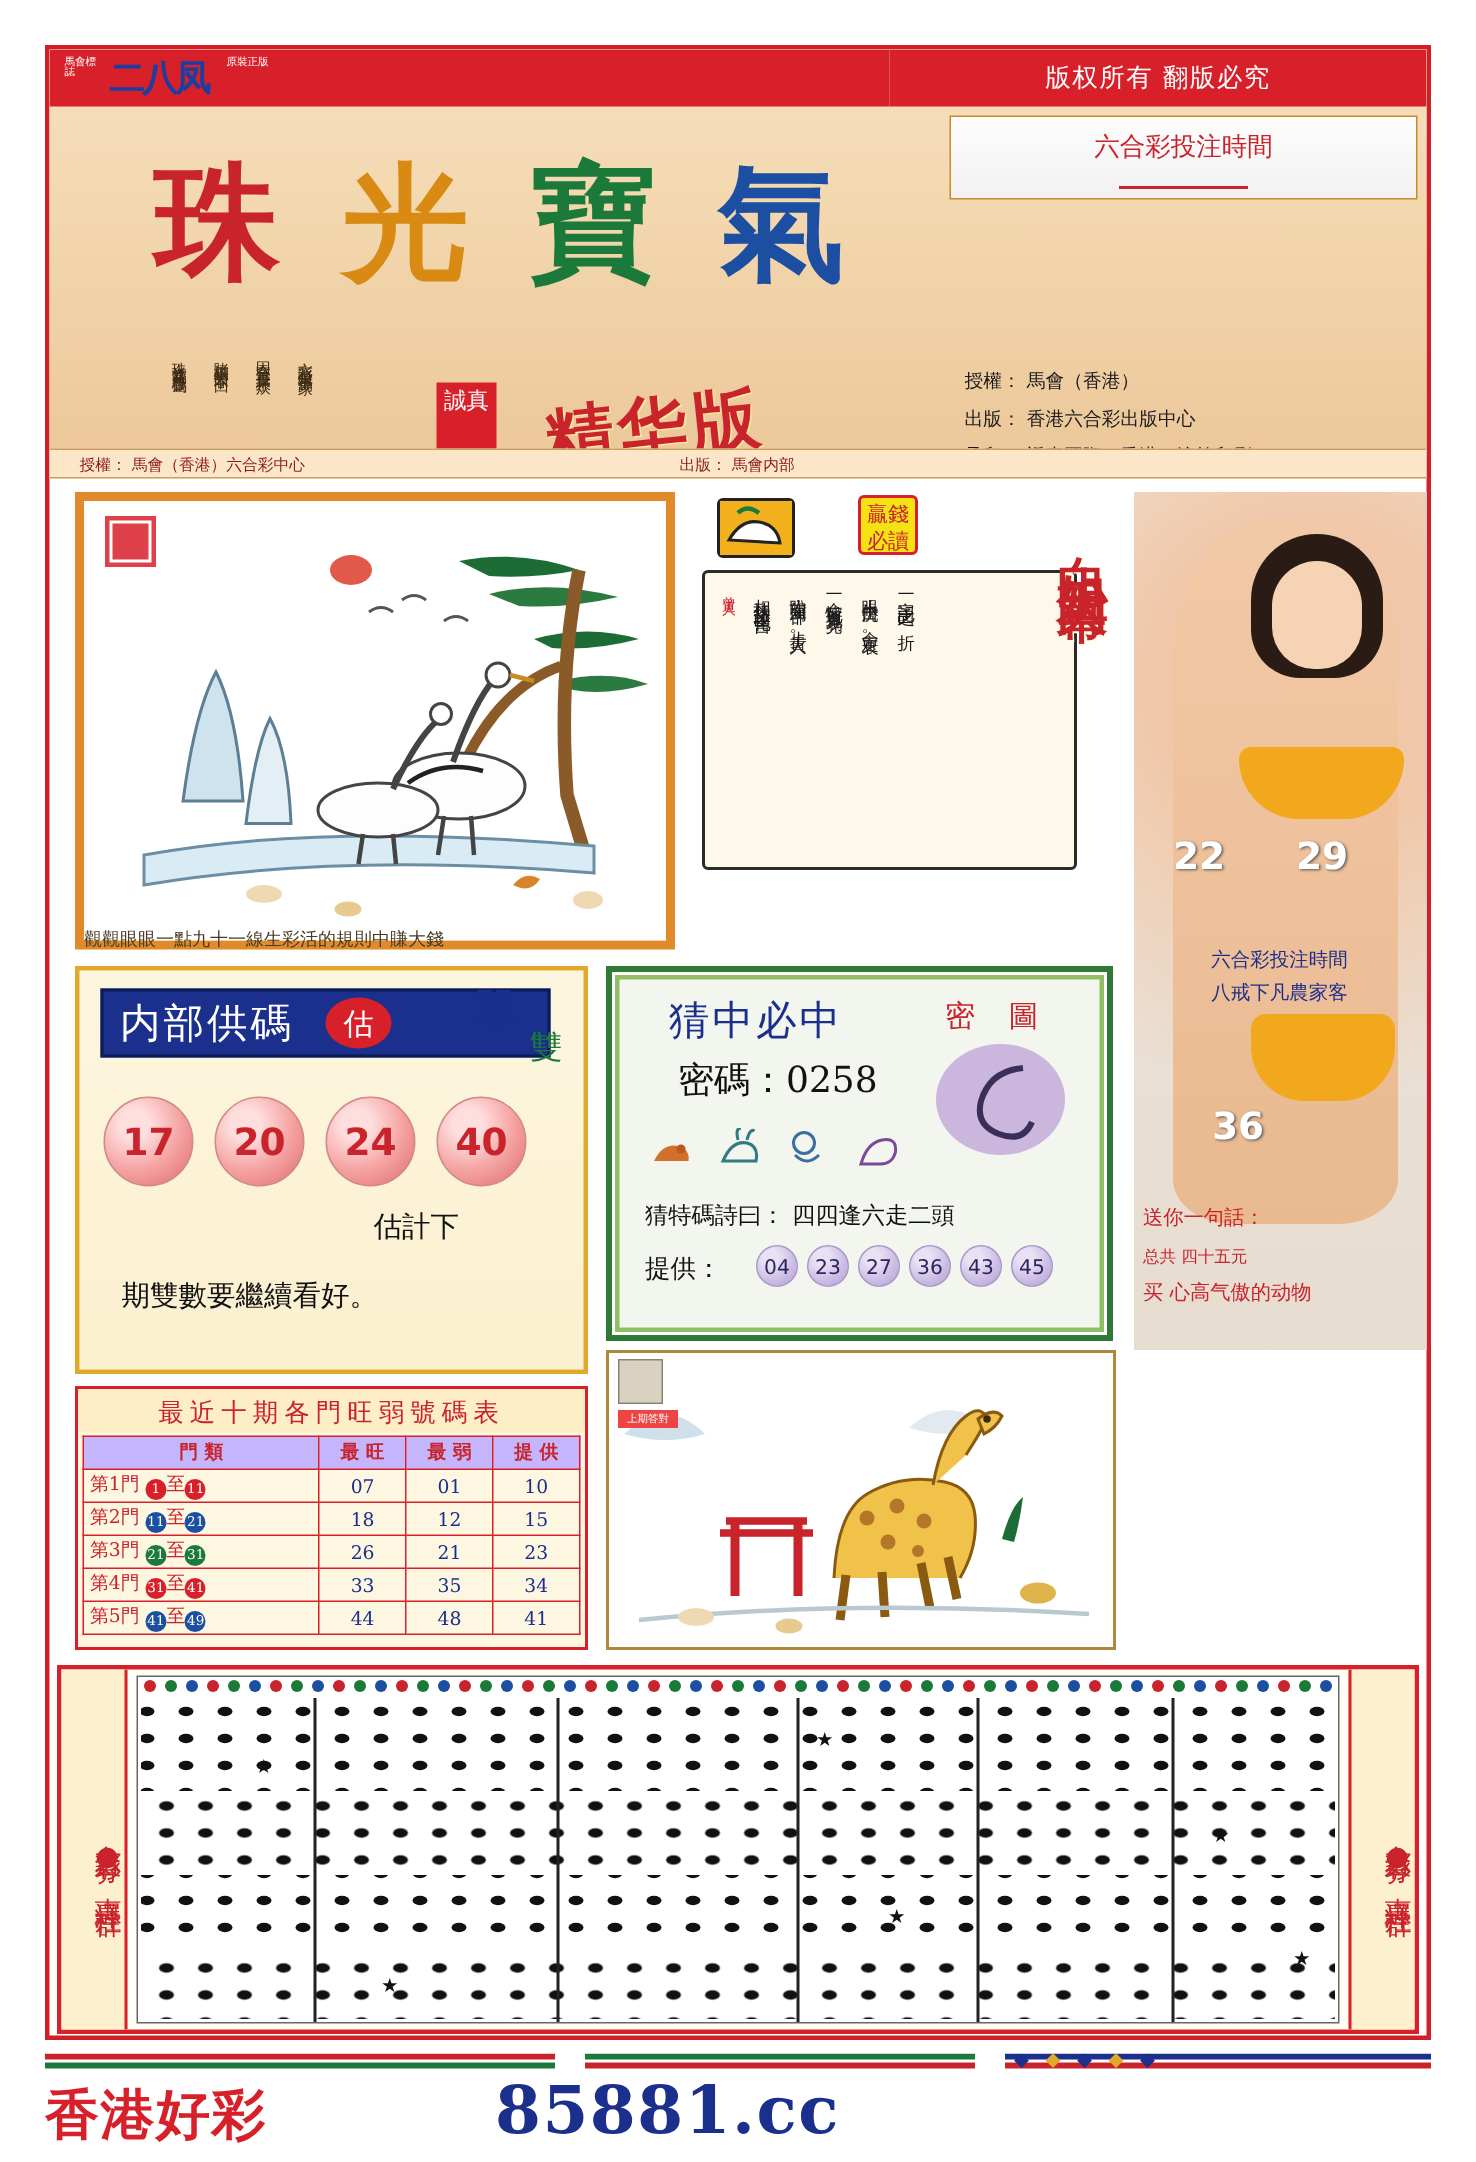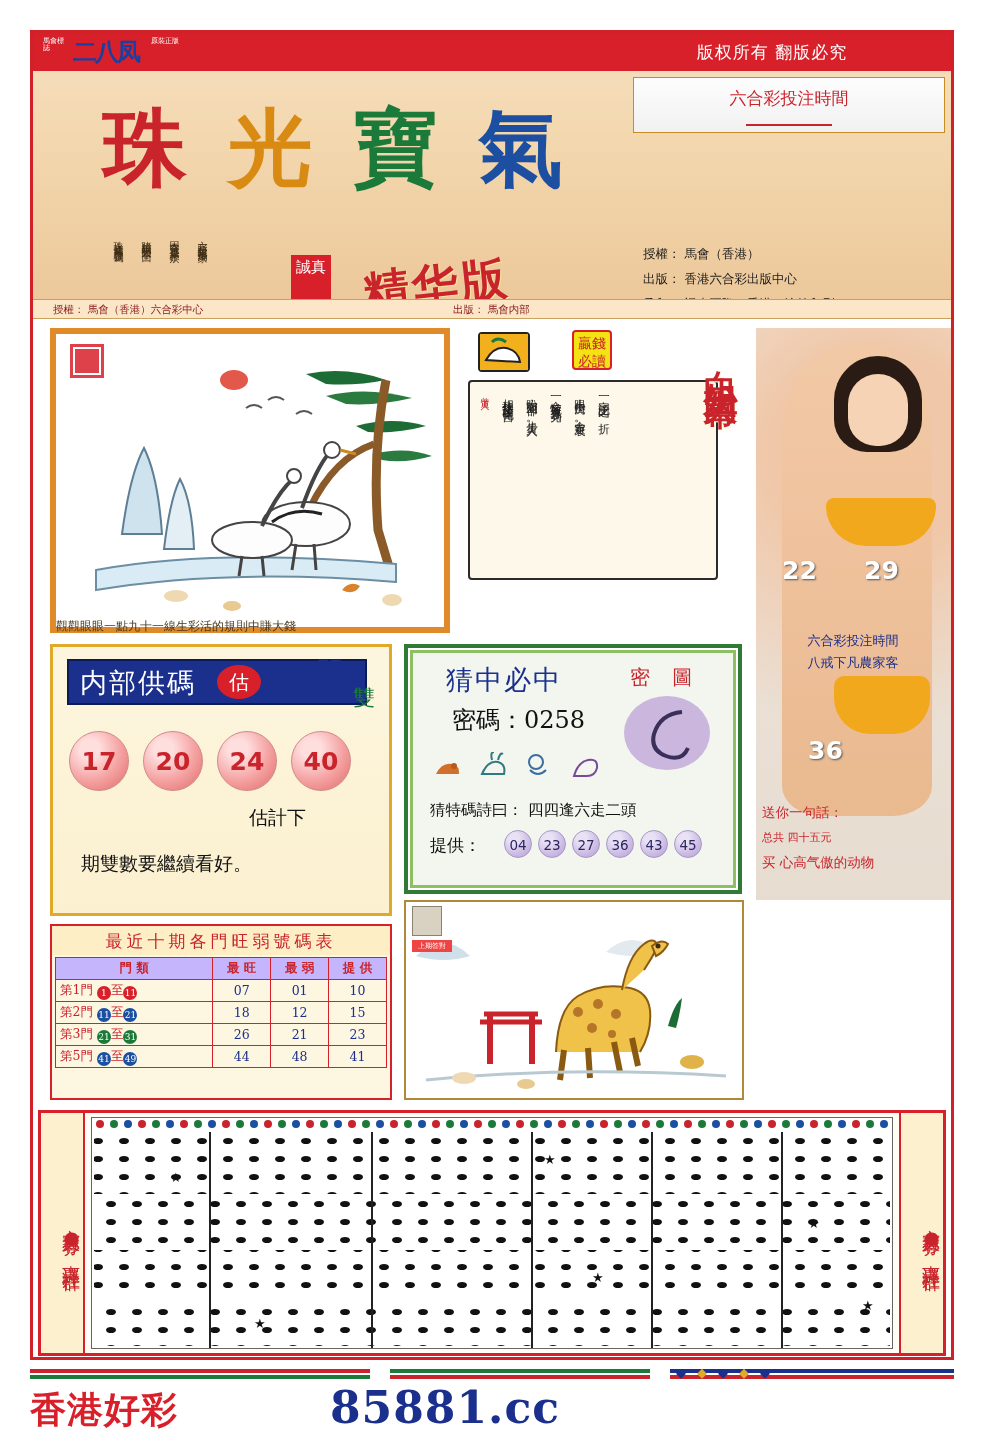--- a/index.html
+++ b/index.html
@@ -588,20 +588,29 @@
           <td>15</td>
         </tr>
         <tr>
           <td class="lab">
             <span>第3門</span>
             <span class="rc rc-green">21</span>至<span class="rc rc-green">31</span>
           </td>
           <td>26</td>
           <td>21</td>
           <td>23</td>
+        </tr>
+        <tr>
+          <td class="lab">
+            <span>第4門</span>
+            <span class="rc rc-red">31</span>至<span class="rc rc-red">41</span>
+          </td>
+          <td>33</td>
+          <td>35</td>
+          <td>34</td>
         </tr>
         <tr>
           <td class="lab">
             <span>第5門</span>
             <span class="rc rc-blue">41</span>至<span class="rc rc-blue">49</span>
           </td>
           <td>44</td>
           <td>48</td>
           <td>41</td>
         </tr>

